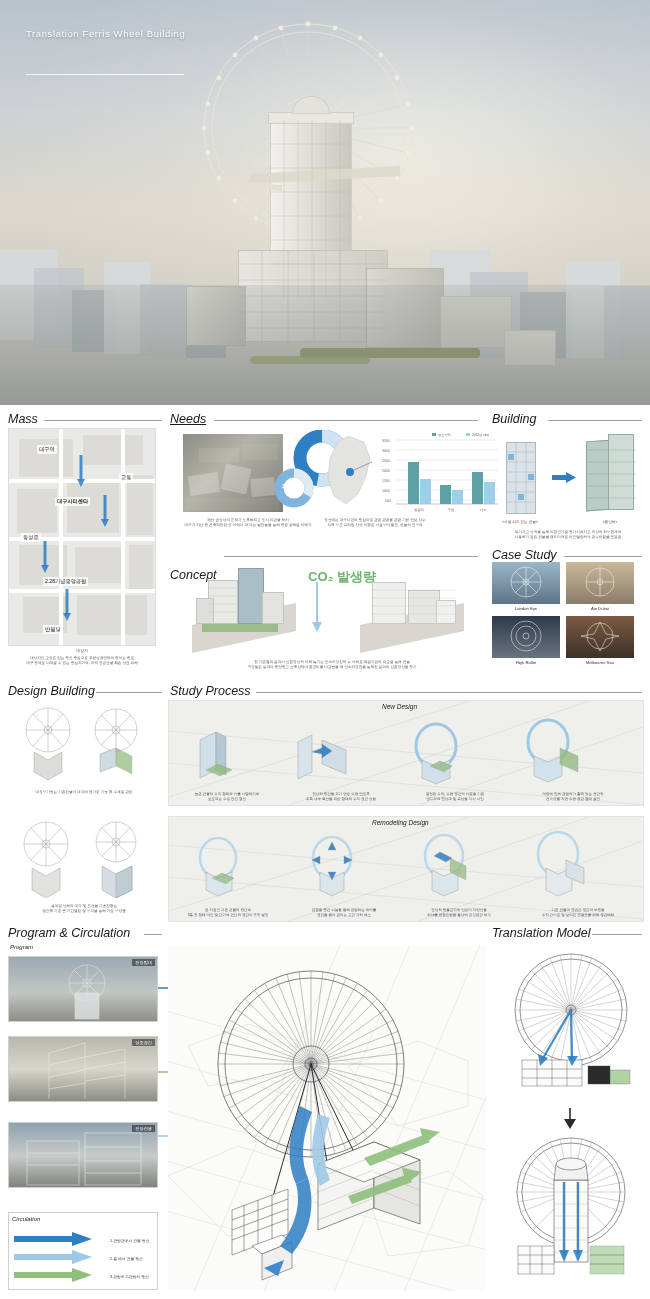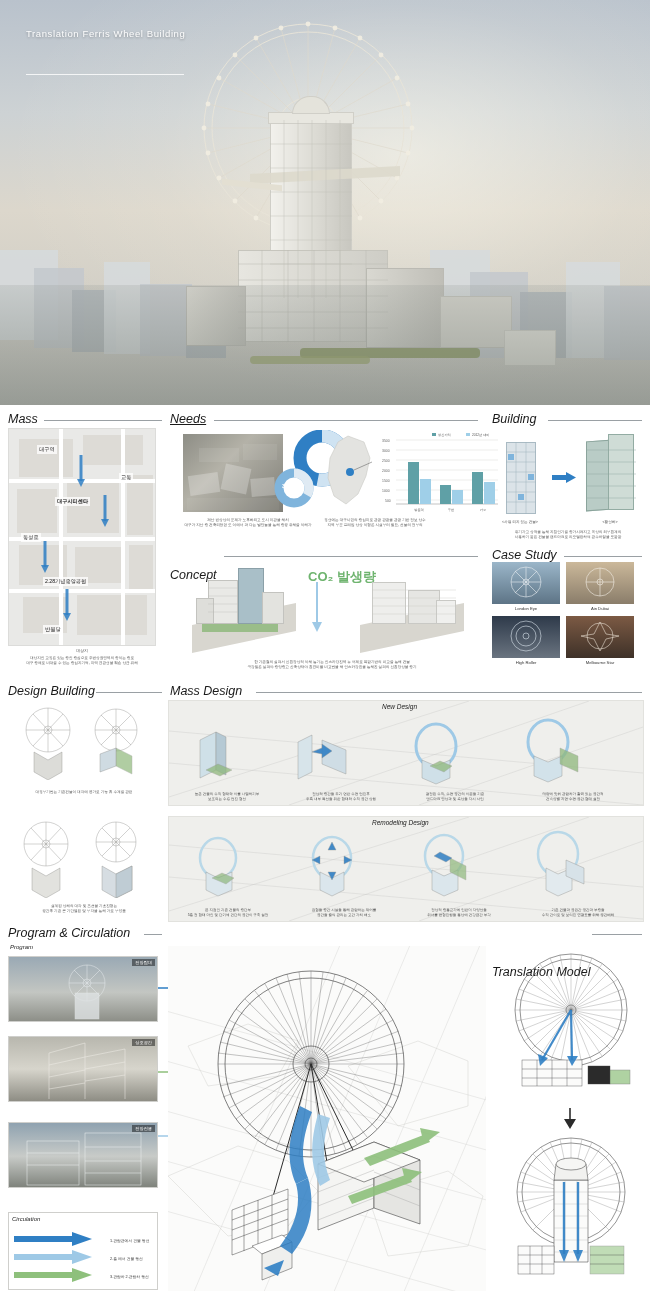--- a/index.html
+++ b/index.html
@@ -508,21 +508,21 @@
           <circle cx="34" cy="20" r="13"></circle>
         </g>
       </svg>
   </div>
   <div class="case-cap" style="left:492px;top:660px;">High Roller</div>
   <div class="case-cap" style="left:566px;top:660px;">Melbourne Star</div>
 
   <div class="sec-h" style="left:8px;top:684px;">Design Building</div>
   <div class="sec-rule" style="left:96px;top:692px;width:66px;"></div>
 
-  <div class="sec-h" style="left:170px;top:684px;">Mass Design</div>
+  <div class="sec-h" style="left:170px;top:684px;">Study Process</div>
   <div class="sec-rule" style="left:256px;top:692px;width:386px;"></div>
 
   <div style="position:absolute;left:14px;top:704px;width:66px;height:76px;">
     <svg width="66" height="76">
         <g stroke="#8d8d8a" stroke-width="0.4" fill="none">
       <circle cx="34" cy="26" r="22"></circle>
           <circle cx="34" cy="26" r="4"></circle>
       <g>
         <line x1="34" y1="26" x2="34" y2="4"></line>
             <line x1="34" y1="26" x2="49" y2="10"></line>
@@ -723,21 +723,21 @@
   <div class="mp-cell-cap" style="left:288px;top:908px;width:112px;white-space:pre-line;">원형을 중간 시설을 통해 관람차는 제어를
 공간을 줄여 관리는 교간 가치 배소</div>
   <div class="mp-cell-cap" style="left:402px;top:908px;width:114px;white-space:pre-line;">정상적 중통교가에 입한더 다양성을
 위녀를 변형진행을 통상에 건강금간 부각</div>
   <div class="mp-cell-cap" style="left:518px;top:908px;width:120px;white-space:pre-line;">기존 건물과 공원간 공간과 부중을
 수직 간이로 및 보여진 연결요를 위해 공간배체</div>
 
   <div class="sec-h" style="left:8px;top:926px;">Program &amp; Circulation</div>
   <div class="sec-rule" style="left:144px;top:934px;width:18px;"></div>
 
-  <div class="sec-h" style="left:492px;top:926px;margin-top:39px;">Translation Model</div>
+  <div class="sec-h" style="left:492px;top:926px;">Translation Model</div>
   <div class="sec-rule" style="left:592px;top:934px;width:50px;"></div>
 
   <div style="position:absolute;left:10px;top:944px;font-size:6px;font-style:italic;color:#222;">Program</div>
 
   <div class="prog-img" style="top:956px;background:linear-gradient(to bottom,#9aa9b4 0%,#c3c6c2 55%,#8d8f88 100%);">
     <svg width="150" height="66">
         <g stroke="#e6eaec" stroke-width="0.5" fill="none">
       <circle cx="78" cy="26" r="18"></circle>
           <circle cx="78" cy="26" r="4"></circle>
       <line x1="78" y1="8" x2="78" y2="44"></line>

